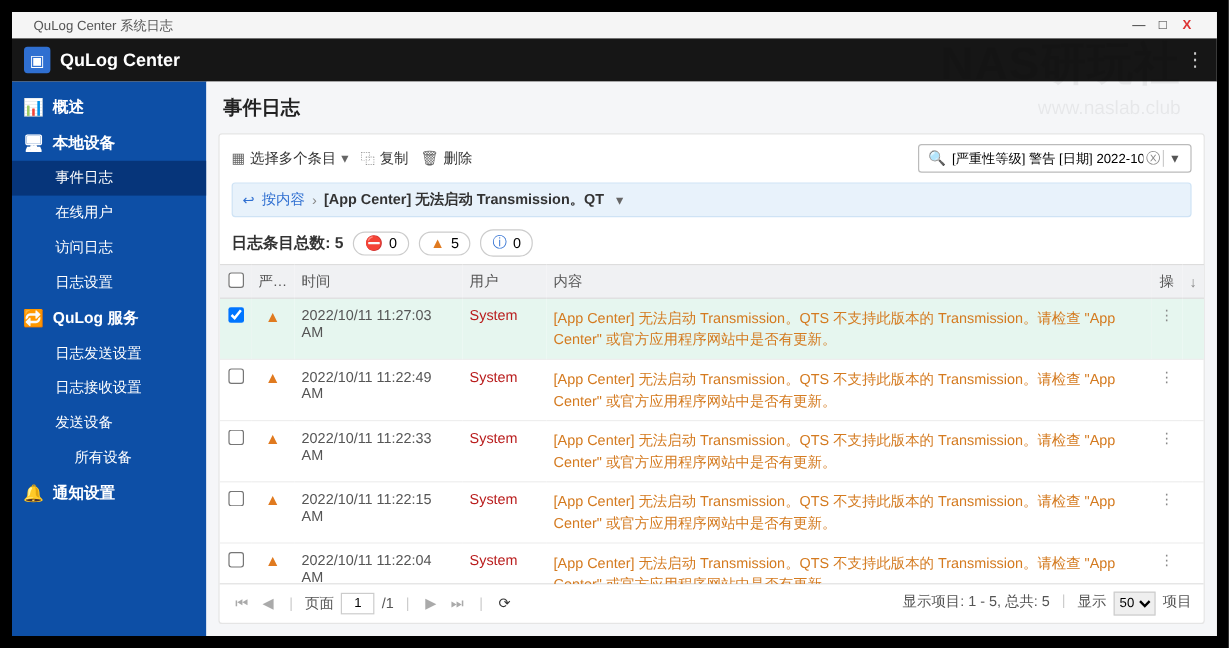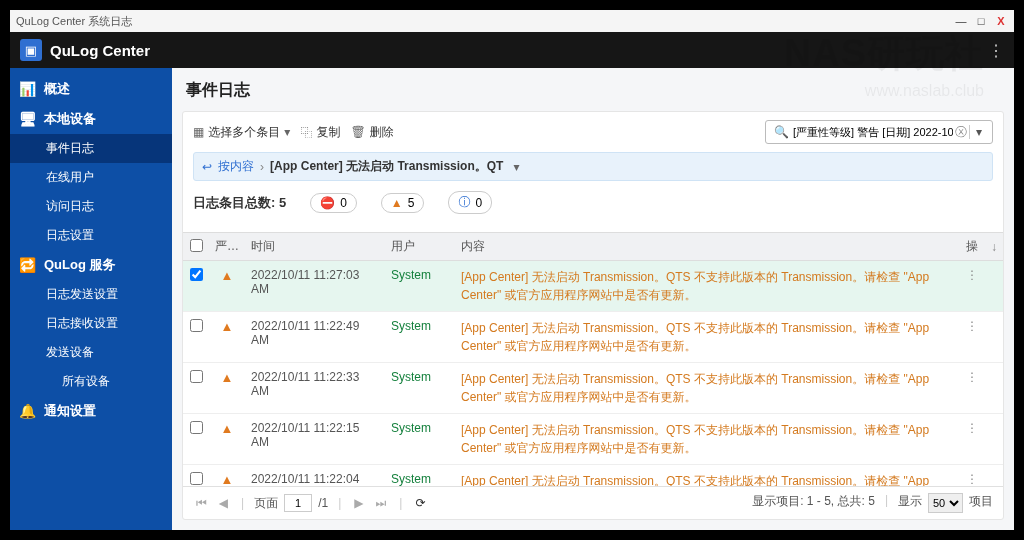--- a/index.html
+++ b/index.html
@@ -1,18 +1,18 @@
 <!DOCTYPE html>
 <html><head>
 <meta charset="utf-8">
 <style>
 * { box-sizing: border-box; margin: 0; padding: 0; }
 body { font-family: "Microsoft YaHei", Arial, sans-serif; font-size: 12px; background: #000; width: 1024px; height: 540px; overflow: hidden; }
 .window { background: #fff; width: 1004px; height: 520px; margin: 10px; display: flex; flex-direction: column; }
-.titlebar { height: 22px; background: #f5f5f5; display: flex; align-items: center; padding: 0 6px; font-size: 11px; color: #555; }
+.titlebar { height: 22px; background: #f5f5f5; display: flex; align-items: center; padding: 0 18px; font-size: 11px; color: #555; }
 .titlebar .wctrl { margin-left: auto; display: flex; gap: 6px; }
 .titlebar .wctrl span { width: 14px; text-align: center; cursor: pointer; color: #333; }
 .titlebar .wctrl .close { color: #d33; font-weight: bold; }
 .appheader { height: 36px; background: #161616; color: #fff; display: flex; align-items: center; padding: 0 10px; }
 .appheader .logo { width: 22px; height: 22px; background: #2f6fd1; border-radius: 3px; display: flex; align-items: center; justify-content: center; color: #fff; font-size: 13px; margin-right: 8px; }
 .appheader .title { font-size: 15px; font-weight: bold; }
 .appheader .dots { margin-left: auto; font-size: 16px; color: #ccc; }
 .body { flex: 1; display: flex; min-height: 0; }
 .sidebar { width: 162px; background: #0d4fa6; color: #fff; font-size: 13px; display: flex; flex-direction: column; padding-top: 6px; }
 .sidebar .item { display: flex; align-items: center; padding: 6px 10px; cursor: pointer; gap: 8px; }
@@ -31,39 +31,39 @@
 .searchbox .sicon { color: #2f6fd1; margin: 0 4px; }
 .searchbox input { border: none; outline: none; width: 160px; font-size: 11px; }
 .searchbox .clear { color: #888; cursor: pointer; margin: 0 2px; }
 .searchbox .dd { border-left: 1px solid #ccc; padding: 0 6px; cursor: pointer; color: #555; }
 .filterbar { background: #e8f2fb; border: 1px solid #cfe3f5; margin: 0 10px; padding: 5px 8px; display: flex; align-items: center; gap: 6px; font-size: 12px; border-radius: 3px; }
 .filterbar .back { color: #2f6fd1; cursor: pointer; }
 .filterbar .link { color: #2f6fd1; cursor: pointer; }
 .filterbar .sep { color: #888; }
 .filterbar .crumb { color: #333; font-weight: bold; }
 .filterbar .dd2 { color: #666; cursor: pointer; margin-left: 4px; }
-.countrow { display: flex; align-items: center; padding: 10px 10px 18px; gap: 24px; }
+.countrow { display: flex; align-items: center; padding: 10px 10px 6px; gap: 8px; }
 .countrow .lbl { font-size: 13px; font-weight: bold; color: #333; }
 .pill { border: 1px solid #ccc; border-radius: 11px; padding: 2px 9px; display: flex; align-items: center; gap: 5px; font-size: 12px; cursor: pointer; background: #fff; }
 .pill .dot { font-size: 12px; }
 .countrow .hint { margin-left: auto; font-size: 11px; color: #777; }
 .tablewrap { flex: 1; overflow: auto; margin: 0 0px; }
 table { width: 100%; border-collapse: collapse; font-size: 12px; }
 thead th { background: #f0f1f3; border-top: 1px solid #ddd; border-bottom: 1px solid #ddd; padding: 5px 6px; text-align: left; color: #555; font-weight: normal; }
 tbody td { border-bottom: 1px solid #eee; padding: 7px 6px; vertical-align: top; color: #333; }
 tbody tr.sel td { background: #e6f6ef; }
 .col-chk { width: 26px; text-align: center; }
 .col-sev { width: 28px; text-align: center; }
 .col-time { width: 140px; color: #555; }
 .col-user { width: 70px; }
 .col-content { }
 .col-act { width: 26px; text-align: center; }
 .col-more { width: 18px; text-align: center; color: #888; }
 .sev-warn { color: #e07a1f; font-size: 13px; }
-.usercell { color: #15803d; cursor: pointer; }
+.usercell { color: #b91c1c; cursor: pointer; }
 .contentcell { color: #d47a1f; line-height: 1.5; }
 .rowmenu { color: #888; cursor: pointer; }
 .pager { border-top: 1px solid #e0e0e0; padding: 6px 10px; display: flex; align-items: center; gap: 6px; font-size: 12px; color: #555; }
 .pager .pbtn { color: #aaa; cursor: pointer; padding: 0 3px; }
 .pager .pbtn.en { color: #333; }
 .pager input.pg { width: 28px; text-align: center; border: 1px solid #ccc; height: 18px; font-size: 11px; }
 .pager .divider { color: #ccc; margin: 0 4px; }
 .pager .right { margin-left: auto; display: flex; gap: 6px; }
 select.ps { border: 1px solid #ccc; height: 20px; font-size: 11px; }
 .watermark { position: absolute; right: 30px; top: 18px; color: rgba(0,0,0,0.06); font-size: 38px; font-weight: bold; pointer-events: none; letter-spacing: 1px; }

